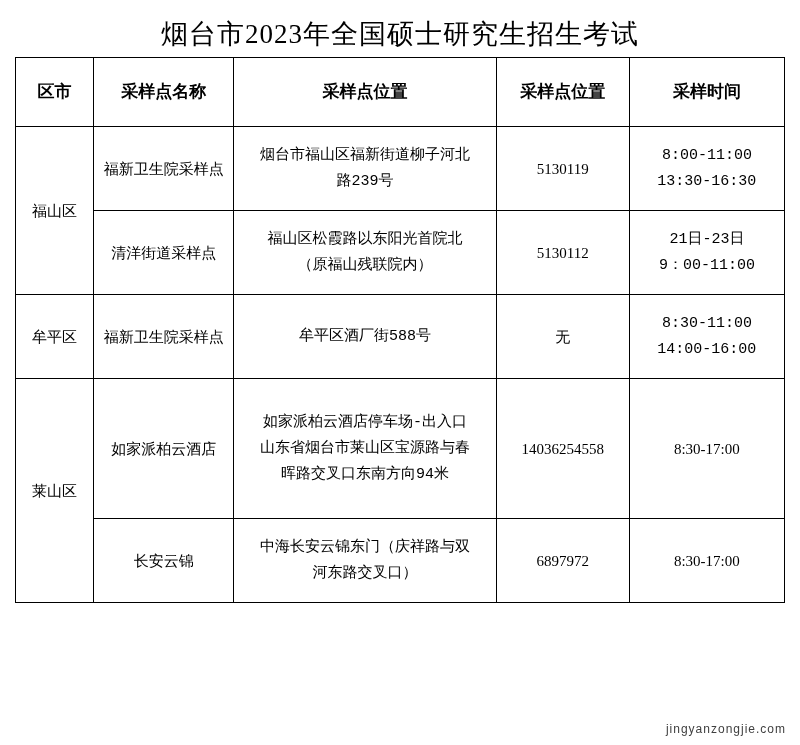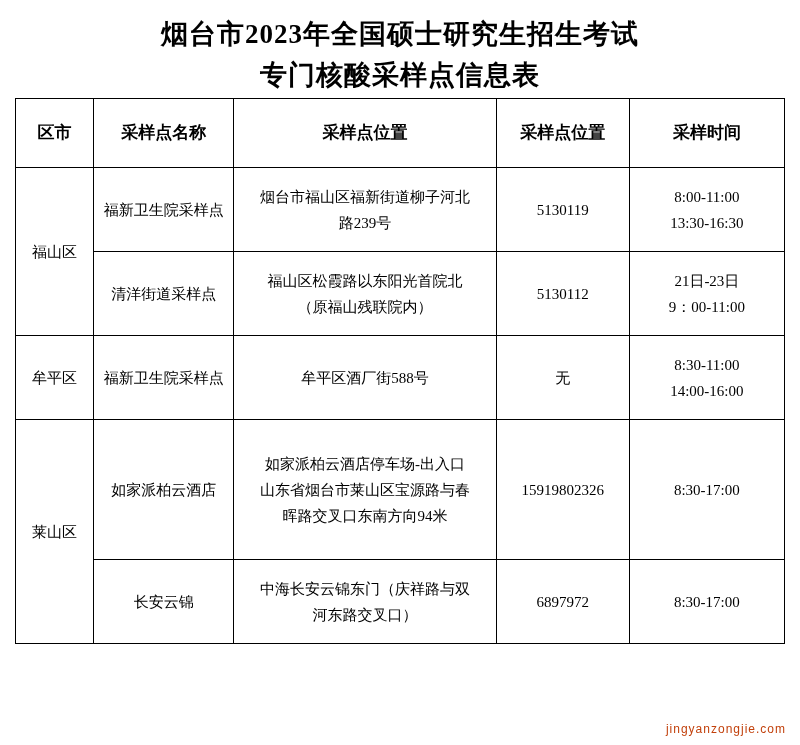--- a/index.html
+++ b/index.html
@@ -20,21 +20,21 @@
     height: 745px;
     position: relative;
     box-sizing: border-box;
   }
   .title-block {
     padding-top: 14px;
     text-align: center;
   }
   .title-line {
     font-size: 27px;
-    font-weight: bold;
+    font-weight: normal;
     letter-spacing: 1px;
     line-height: 41px;
     font-family: "Liberation Serif", "DejaVu Serif", serif;
   }
   table.info-table {
     border-collapse: collapse;
     margin: 2px auto 0 auto;
     width: 770px;
     table-layout: fixed;
   }
@@ -63,20 +63,21 @@
   td.district-cell {
     font-size: 16px;
   }
   td.name-cell { font-size: 15px; }
   td.loc-cell { font-size: 15px; }
   td.phone-cell { font-size: 15px; }
   td.time-cell { font-size: 15px; }
 
   .cell-lines > div {
     white-space: nowrap;
+    font-family: Liberation Mono, monospace;
   }
   .cell-wrap {
     line-height: 30px;
   }
   .row-h1 { height: 84px; }
   .row-h2 { height: 84px; }
   .row-h3 { height: 84px; }
   .row-h4 { height: 140px; }
   .row-h5 { height: 84px; }
 
@@ -90,34 +91,33 @@
   .watermark .wm-main {
     font-size: 22px;
     font-weight: bold;
     color: #e0453a;
     letter-spacing: 2px;
     line-height: 24px;
     font-family: "Liberation Serif", "DejaVu Serif", serif;
   }
   .watermark .wm-sub {
     font-size: 12px;
-    color: #c2410c;
+    color: #404040;
     letter-spacing: 1px;
     line-height: 16px;
     font-family: "Liberation Sans", sans-serif;
   }
 </style>
 </head>
 <body>
 
 <div class="page">
 
   <div class="title-block">
     <div class="title-line">烟台市2023年全国硕士研究生招生考试</div>
-    <div class="title-line">专门核酸采样点信息表</div>
   </div>
 
   <table class="info-table">
     <colgroup>
       <col class="col-district">
       <col class="col-name">
       <col class="col-location">
       <col class="col-phone">
       <col class="col-time">
     </colgroup>
@@ -187,21 +187,21 @@
       <tr class="row-h4">
         <td class="district-cell" rowspan="2">莱山区</td>
         <td class="name-cell">如家派柏云酒店</td>
         <td class="loc-cell">
           <div class="cell-lines">
             <div>如家派柏云酒店停车场-出入口</div>
             <div>山东省烟台市莱山区宝源路与春</div>
             <div>晖路交叉口东南方向94米</div>
           </div>
         </td>
-        <td class="phone-cell">15919802326</td>
+        <td class="phone-cell">14036254558</td>
         <td class="time-cell">8:30-17:00</td>
       </tr>
 
       <tr class="row-h5">
         <td class="name-cell">长安云锦</td>
         <td class="loc-cell">
           <div class="cell-lines">
             <div>中海长安云锦东门（庆祥路与双</div>
             <div>河东路交叉口）</div>
           </div>

